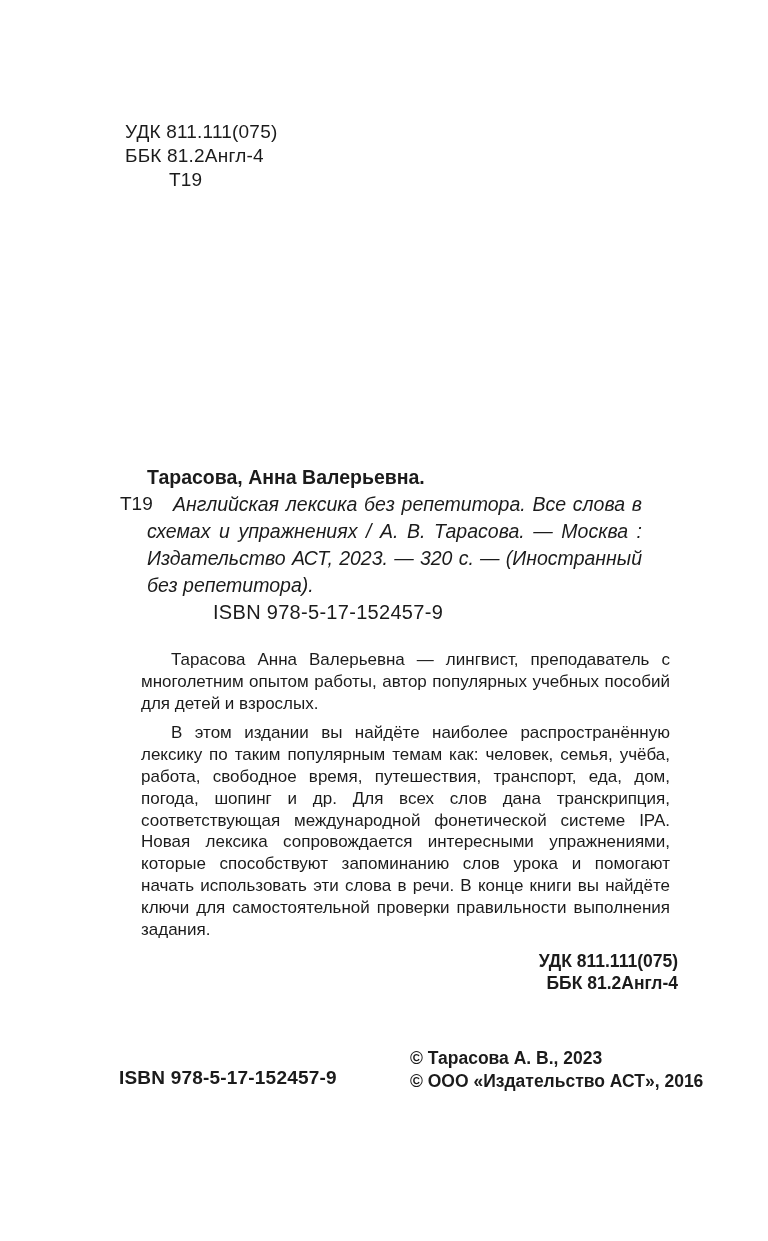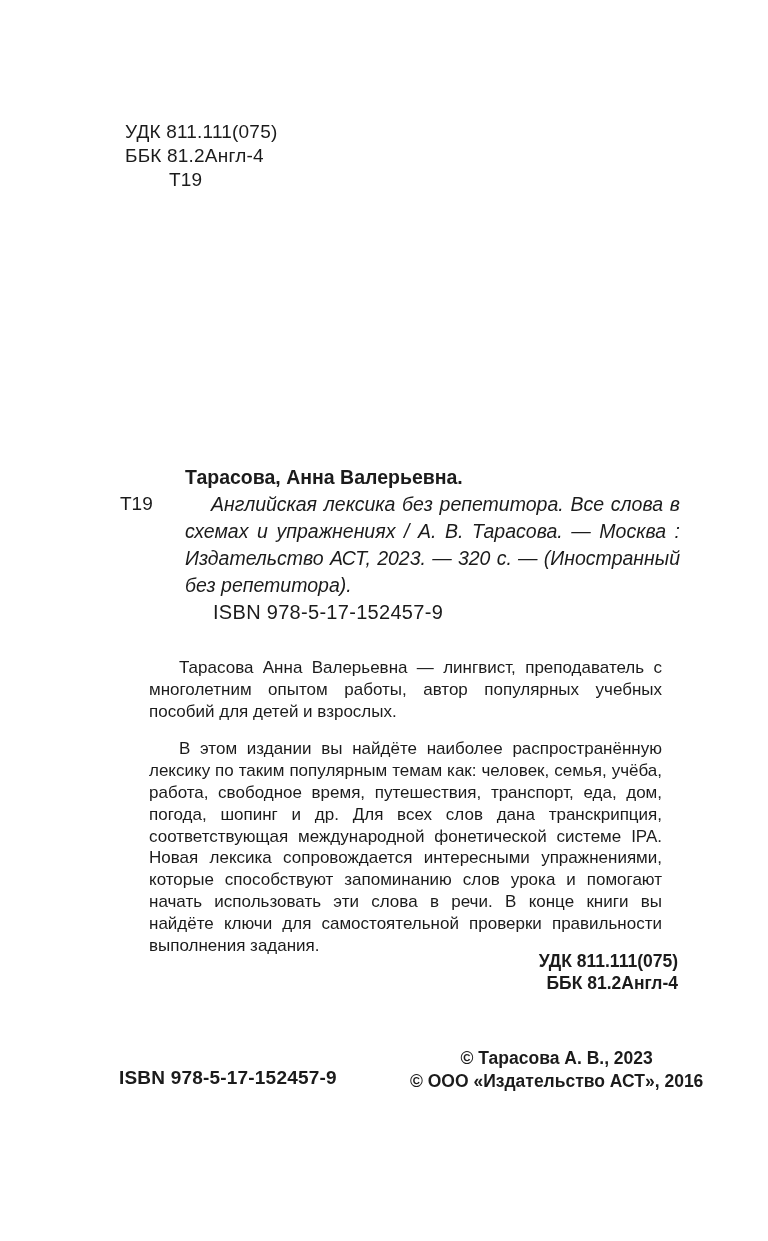--- a/index.html
+++ b/index.html
@@ -37,21 +37,21 @@
     top: 464px;
     width: 560px;
   }
   .bib-code {
     position: absolute;
     left: 0;
     top: 29px;
     font-size: 19px;
   }
   .bib-body {
-    margin-left: 65px;
+    margin-left: 27px;
     width: 495px;
   }
   .bib-author {
     font-weight: bold;
     font-size: 19.5px;
     line-height: 27px;
   }
   .bib-desc {
     margin: 0;
     font-size: 19.5px;
@@ -74,21 +74,21 @@
   
   .annotation {
     position: absolute;
     left: 133px;
     top: 641px;
     width: 545px;
     font-size: 17px;
     line-height: 21.8px;
   }
   .annotation p {
-    margin: 16px;
+    margin: 8px;
     text-align: justify;
     text-align-last: left;
     text-indent: 30px;
   }
 
   
   .bottom-codes {
     position: absolute;
     right: 90px;
     top: 950px;
@@ -107,21 +107,20 @@
     font-size: 19px;
     letter-spacing: 0.2px;
   }
   .copyrights {
     position: absolute;
     left: 410px;
     top: 1047px;
     font-weight: bold;
     font-size: 17.5px;
     line-height: 23px;
-    text-align: center;
   }
 </style>
 </head>
 <body>
 
 <div class="page">
 
   <div class="top-codes">
     <div>УДК 811.111(075)</div>
     <div>ББК 81.2Англ-4</div>

